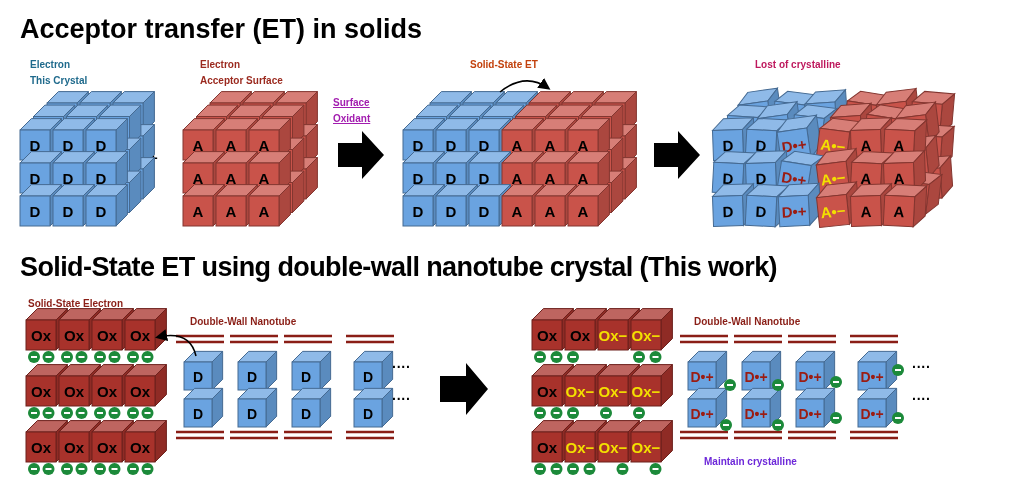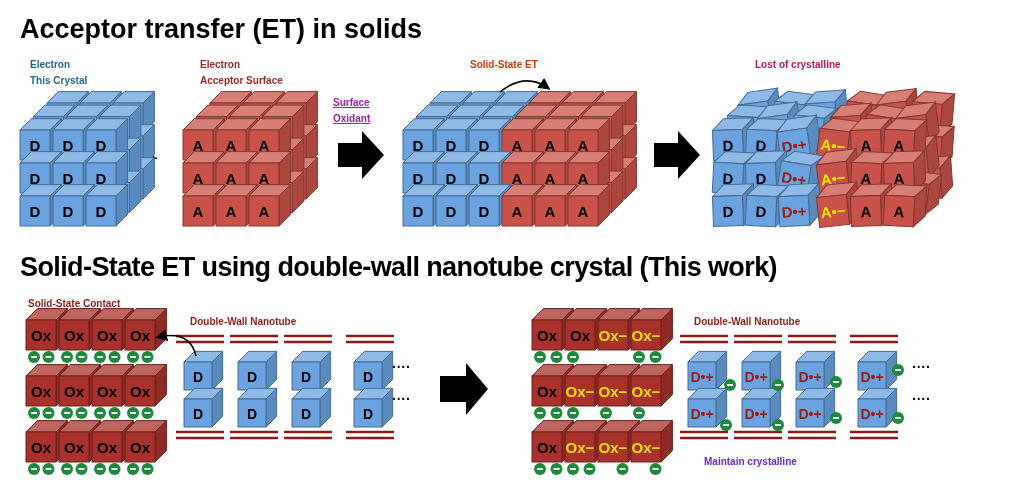--- a/index.html
+++ b/index.html
@@ -28,21 +28,21 @@
 </div>
 <div class="abs lbl" style="left:149px;top:150px;font-size:15px;">+</div>
 <div class="abs lbl" style="left:333px;top:95px;color:#a21caf;text-decoration:underline;">
   <div>Surface</div>
   <div>Oxidant</div>
 </div>
 <div class="abs lbl" style="left:470px;top:57px;color:#c2410c;">Solid-State ET</div>
 <div class="abs lbl" style="left:755px;top:57px;color:#be185d;">Lost of crystalline</div>
 
 <div class="abs title" style="left:20px;top:252px;letter-spacing:-0.6px;">Solid-State ET using  double-wall nanotube crystal (This work)</div>
-<div class="abs lbl dark" style="left:28px;top:296px;">Solid-State Contact</div>
+<div class="abs lbl dark" style="left:28px;top:296px;">Solid-State Electron</div>
 <div class="abs lbl dark" style="left:190px;top:314px;">Double-Wall Nanotube</div>
 <div class="abs lbl dark" style="left:694px;top:314px;">Double-Wall Nanotube</div>
 <div class="abs lbl" style="left:704px;top:454px;color:#6d28d9;">Maintain crystalline</div>
 
 <svg id="canvas" class="abs" style="left:0;top:0;" width="1017" height="480">
   <defs>
     <marker id="ah" markerWidth="8" markerHeight="8" refX="6" refY="4" orient="auto">
       <path d="M0,0 L8,4 L0,8 z" fill="#000"></path>
     </marker>
   </defs>

